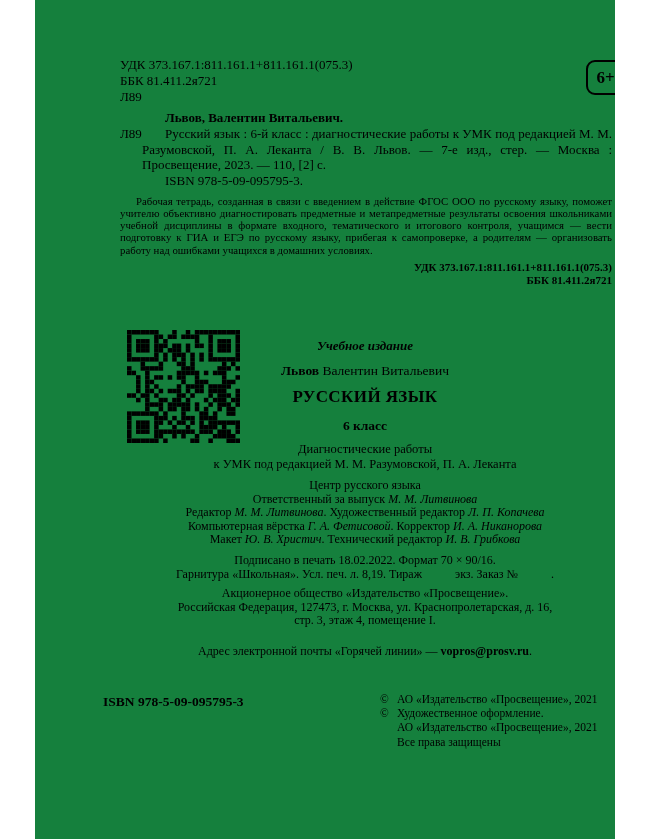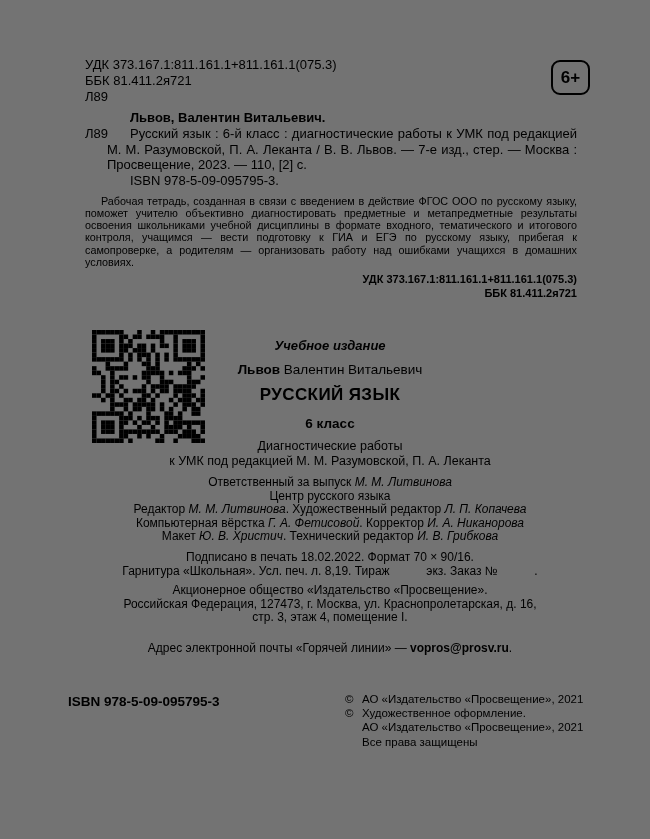--- a/index.html
+++ b/index.html
@@ -1,20 +1,20 @@
 <!DOCTYPE html>
 <html><head>
 <meta charset="utf-8">
 <style>
   * { margin:0; padding:0; box-sizing:border-box; }
   html,body { background:#fff; }
   .page {
-    position:relative; width:650px; height:839px; margin:0 auto;
-    background:#737373; color:#000;
-    font-family:Liberation Sans, sans-serif;
+    position:relative; width:580px; height:839px; margin:0 auto;
+    background:#15803d; color:#000;
+    font-family:Liberation Serif, serif;
     overflow:hidden;
   }
   .abs { position:absolute; }
   .t13 { font-size:13px; line-height:16px; }
   .pw { white-space:pre-wrap; }
   .b { font-weight:700; }
   .it { font-style:italic; }
 
   
   .badge {
@@ -428,22 +428,22 @@
     <div class="ed-kind">Учебное издание</div>
     <div class="ed-author pw"><span class="b">Львов</span><span> Валентин Витальевич</span></div>
     <div class="ed-title">РУССКИЙ ЯЗЫК</div>
     <div class="ed-grade">6 класс</div>
     <div class="ed-sub">
       <div>Диагностические работы</div>
       <div>к УМК под редакцией М. М. Разумовской, П. А. Леканта</div>
     </div>
 
     <div class="credits">
+      <div class="pw">Центр русского языка</div>
       <div class="pw"><span>Ответственный за выпуск </span><span class="it">М. М. Литвинова</span></div>
-      <div class="pw">Центр русского языка</div>
       <div class="pw"><span>Редактор </span><span class="it">М. М. Литвинова</span><span>. Художественный редактор </span><span class="it">Л. П. Копачева</span></div>
       <div class="pw"><span>Компьютерная вёрстка </span><span class="it">Г. А. Фетисовой</span><span>. Корректор </span><span class="it">И. А. Никанорова</span></div>
       <div class="pw"><span>Макет </span><span class="it">Ю. В. Христич</span><span>. Технический редактор </span><span class="it">И. В. Грибкова</span></div>
     </div>
 
     <div class="print-block">
       <div class="pw">Подписано в печать 18.02.2022. Формат 70 × 90/16.</div>
       <div class="pw">Гарнитура «Школьная». Усл. печ. л. 8,19. Тираж           экз. Заказ №           .</div>
     </div>
 

